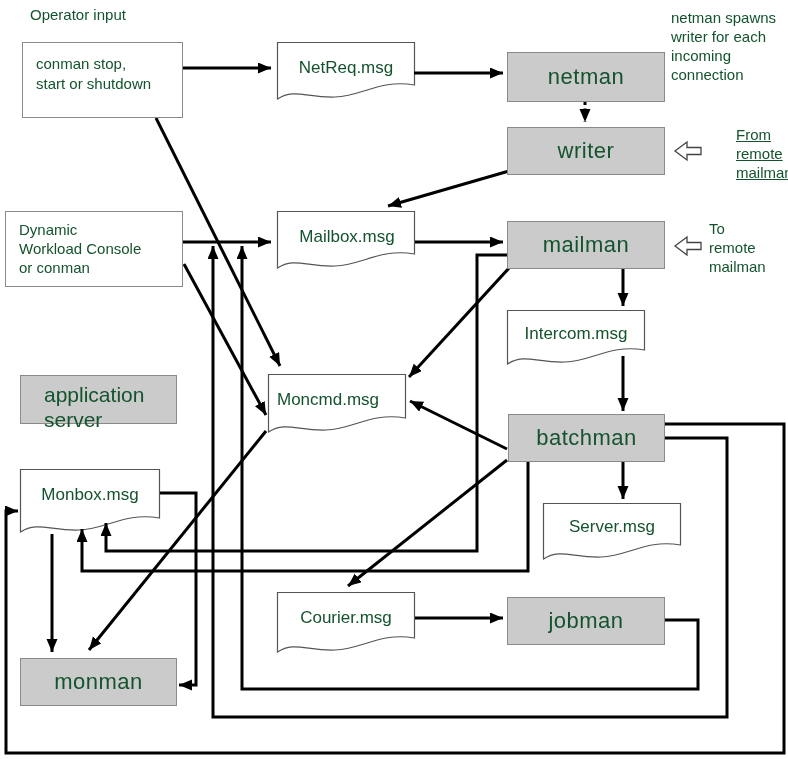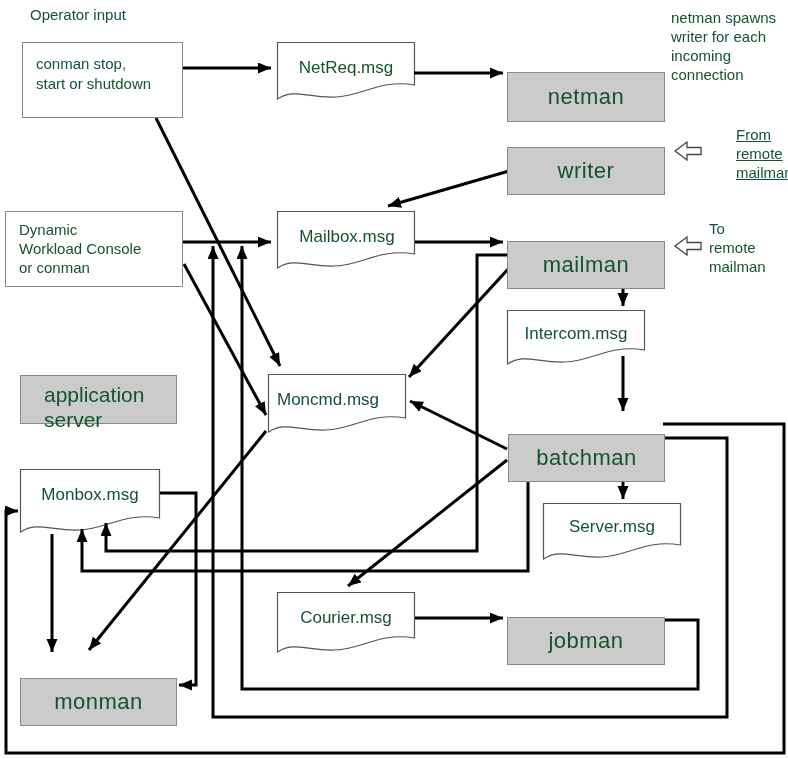--- a/index.html
+++ b/index.html
@@ -5,21 +5,21 @@
   html,body { margin:0; padding:0; background:#ffffff; }
   #canvas {
     position:relative; width:788px; height:759px; background:#ffffff;
     font-family:"Liberation Sans", sans-serif; color:#14532d; overflow:hidden;
   }
   #wires { position:absolute; left:0; top:0; z-index:1; }
   .abs { position:absolute; z-index:2; }
   .proc {
     background:#cbcbcb; border:1px solid #8a8a8a;
     display:flex; align-items:center; justify-content:center;
-    font-size:22px; letter-spacing:0.5px;margin-top:20px;
+    font-size:22px; letter-spacing:0.5px;
   }
   .inbox {
     background:#ffffff; border:1px solid #8a8a8a;
     font-size:15px; line-height:20px; box-sizing:border-box; padding:11px 10px 0 13px;
   }
   .grayblock {
     background:#cbcbcb; border:1px solid #8a8a8a;
     font-size:21px; line-height:25px; box-sizing:border-box; padding:6px 4px 0 23px;
   }
   .qlabel { font-size:17px; text-align:center; z-index:3; pointer-events:none; }

